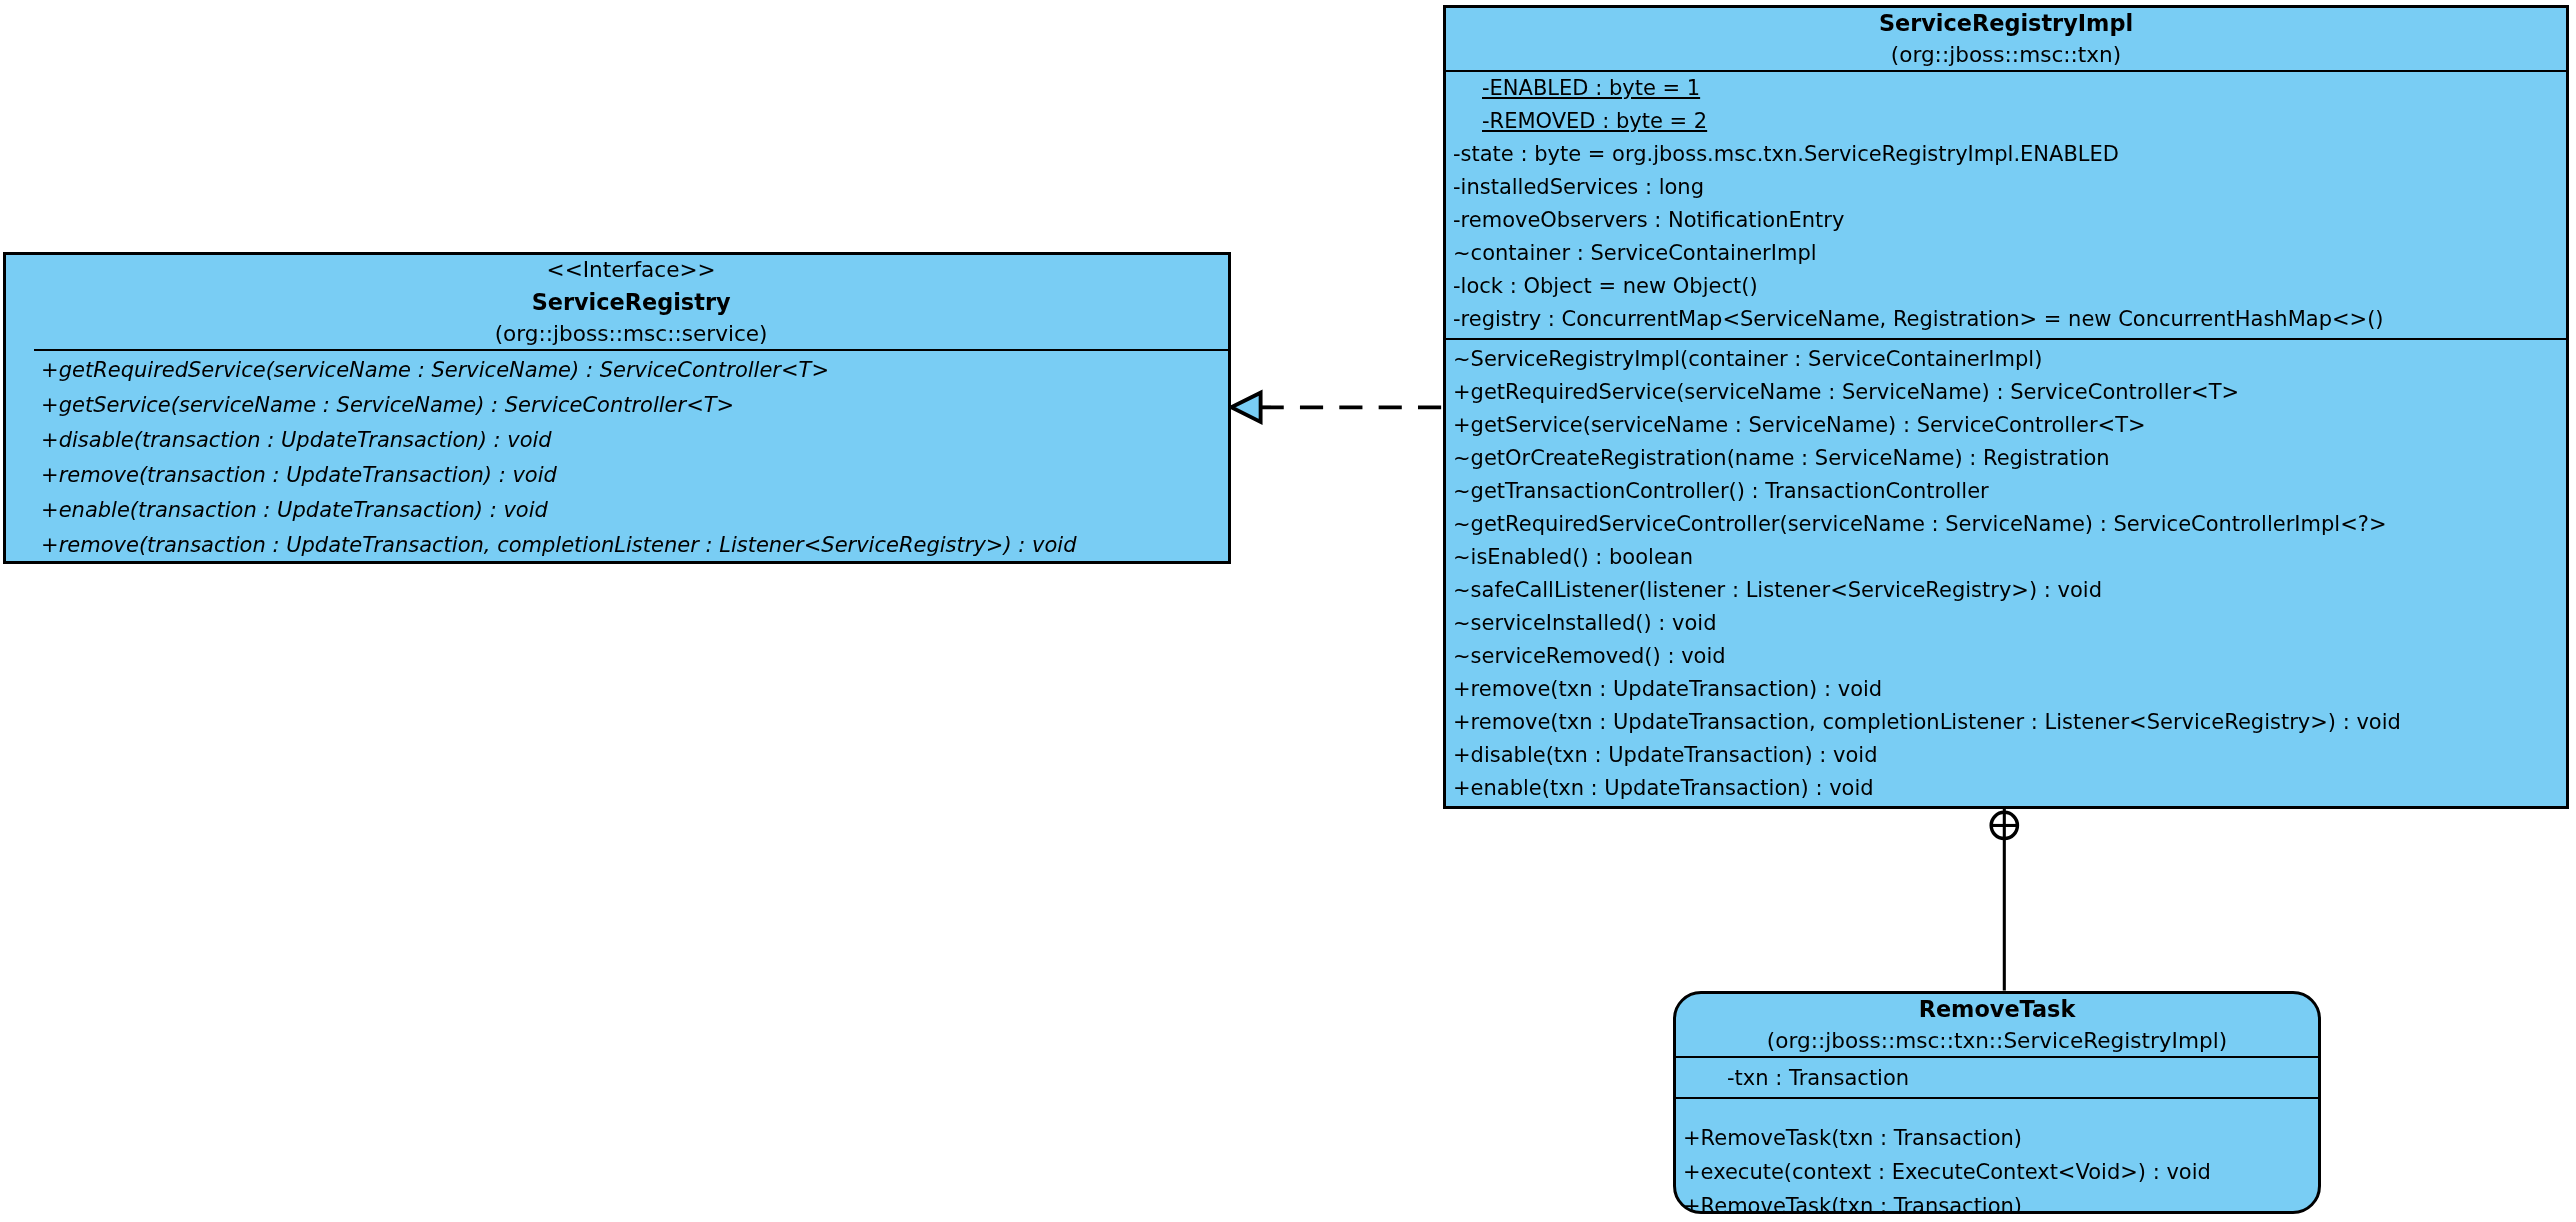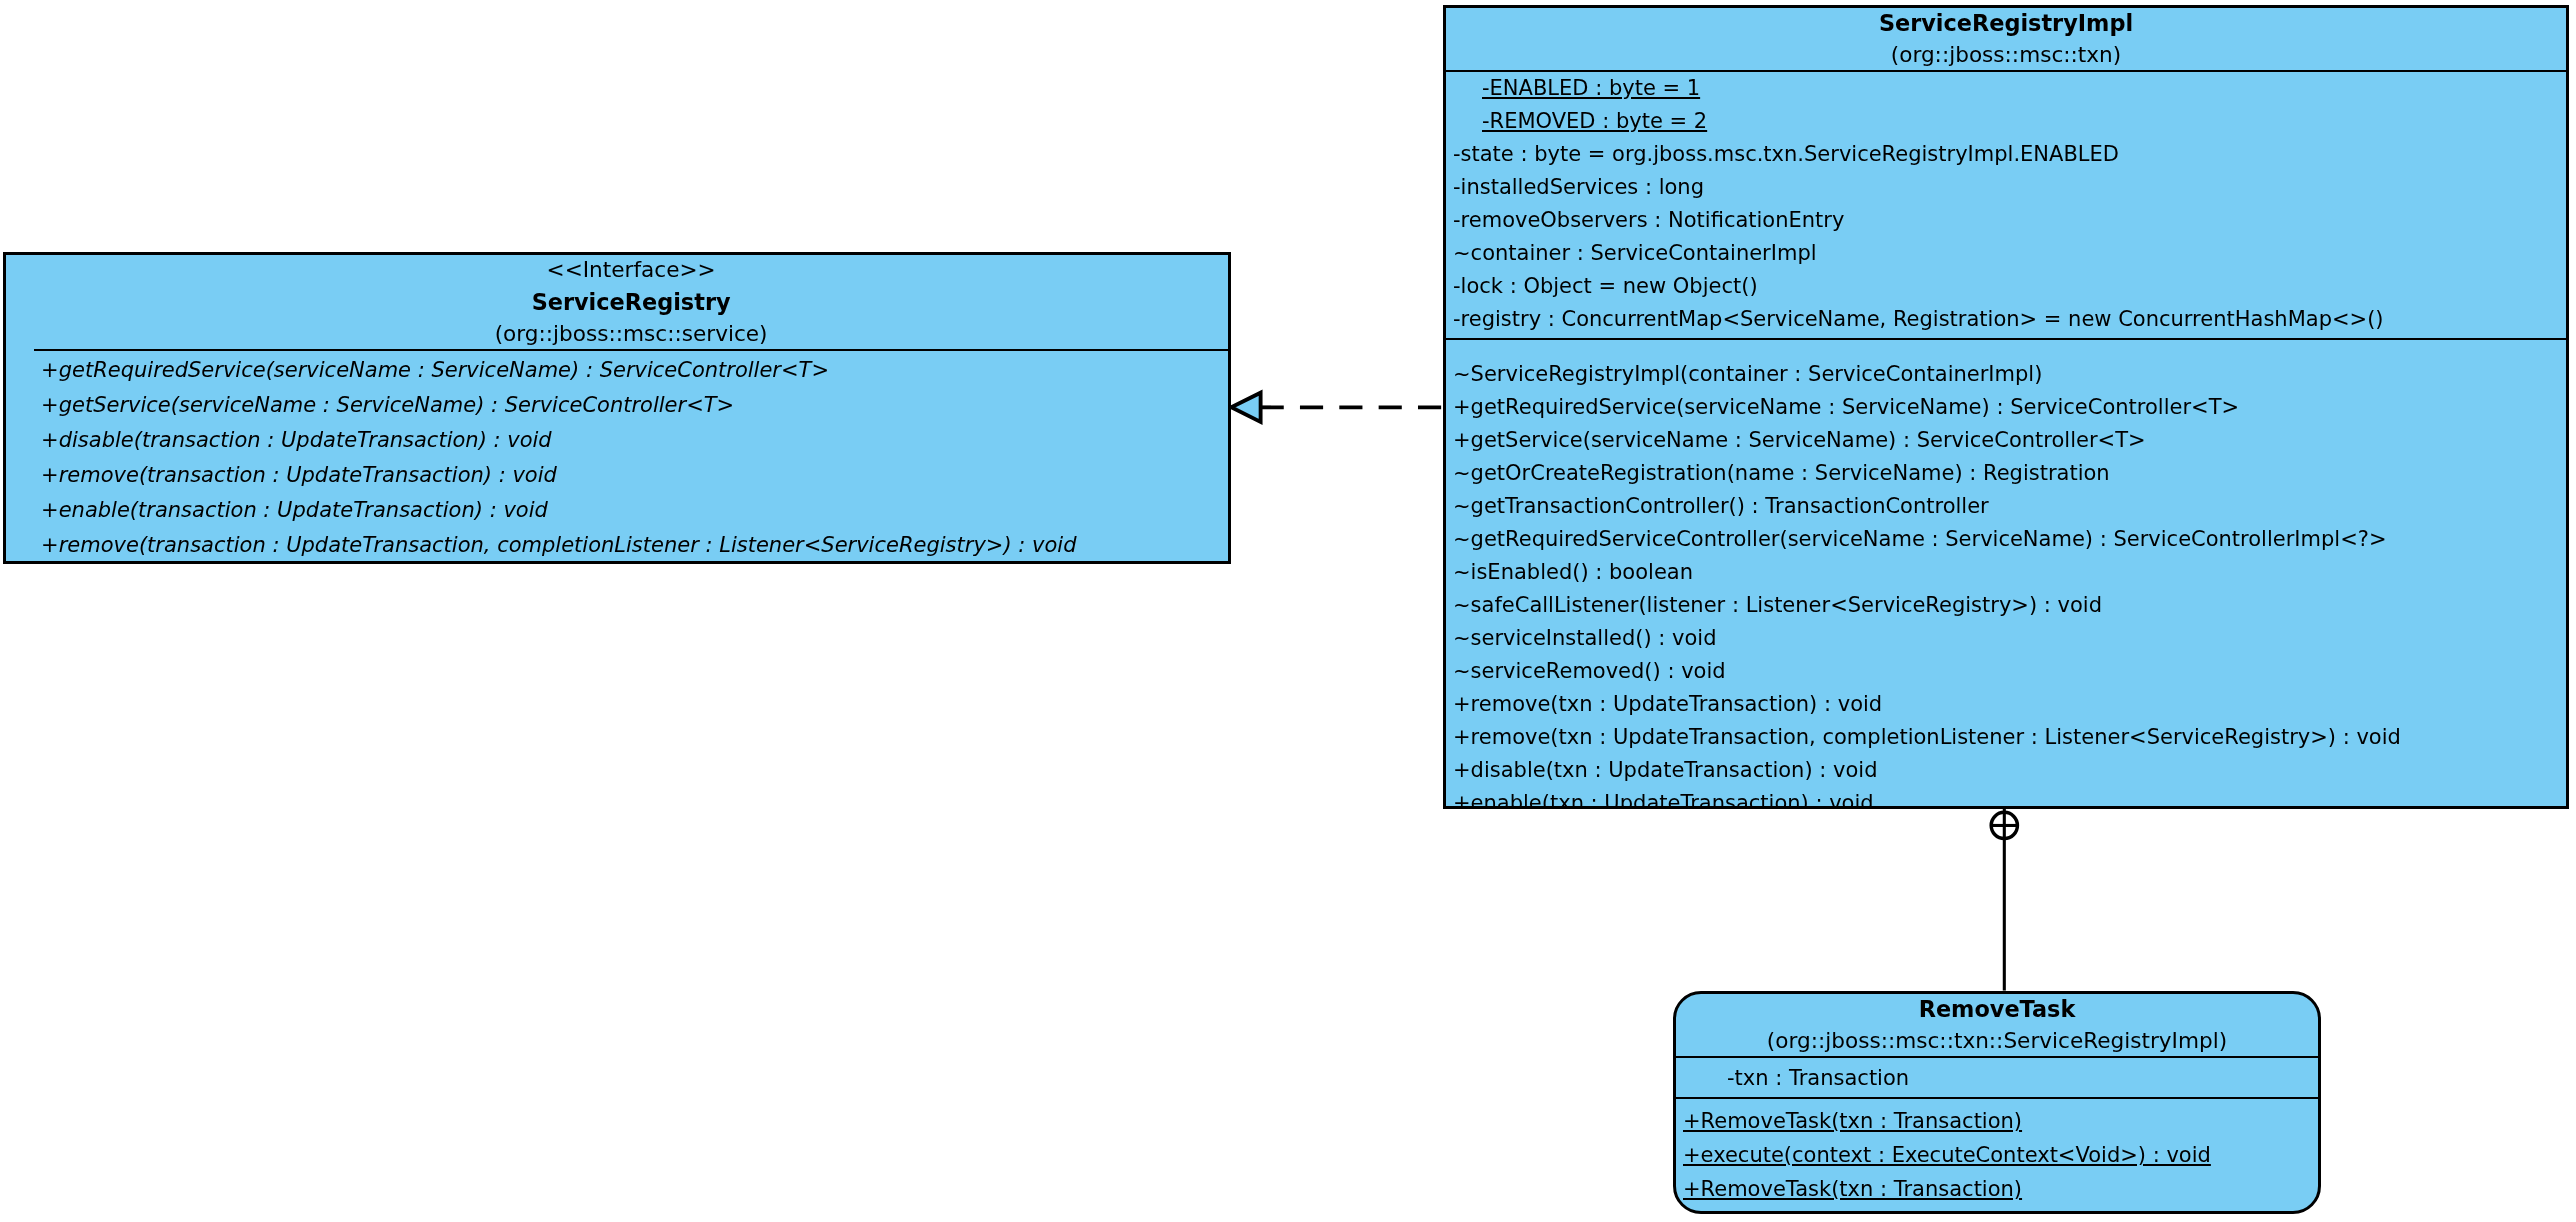--- a/index.html
+++ b/index.html
@@ -31,25 +31,25 @@
     white-space:nowrap;
     padding-left:7px;
   }
   .abstract .member{font-style:italic;}
   .member.static{text-decoration:underline;padding-left:36px;}
   
   .box-interface .members .member{line-height:35px;}
   .box-interface .members{padding-top:2.3px;}
   .box-impl .attrs .member{line-height:33px;}
   .box-impl .methods .member{line-height:33px;}
-  .box-impl .methods{padding-top:18px;}
+  .box-impl .methods{padding-top:3px;}
   .box-nested .attrs{display:flex;align-items:center;}
   .box-nested .attrs .member{line-height:34px;}
   .box-nested .methods .member{line-height:34px;}
-  .box-nested .methods{padding-top:5px;text-decoration:underline;}
+  .box-nested .methods{padding-top:22px;}
   .connector-layer{
     position:absolute;left:0;top:0;width:2576px;height:1222px;
     pointer-events:none;
   }
 </style>
 </head>
 <body>
 
 <div class="canvas">
 

